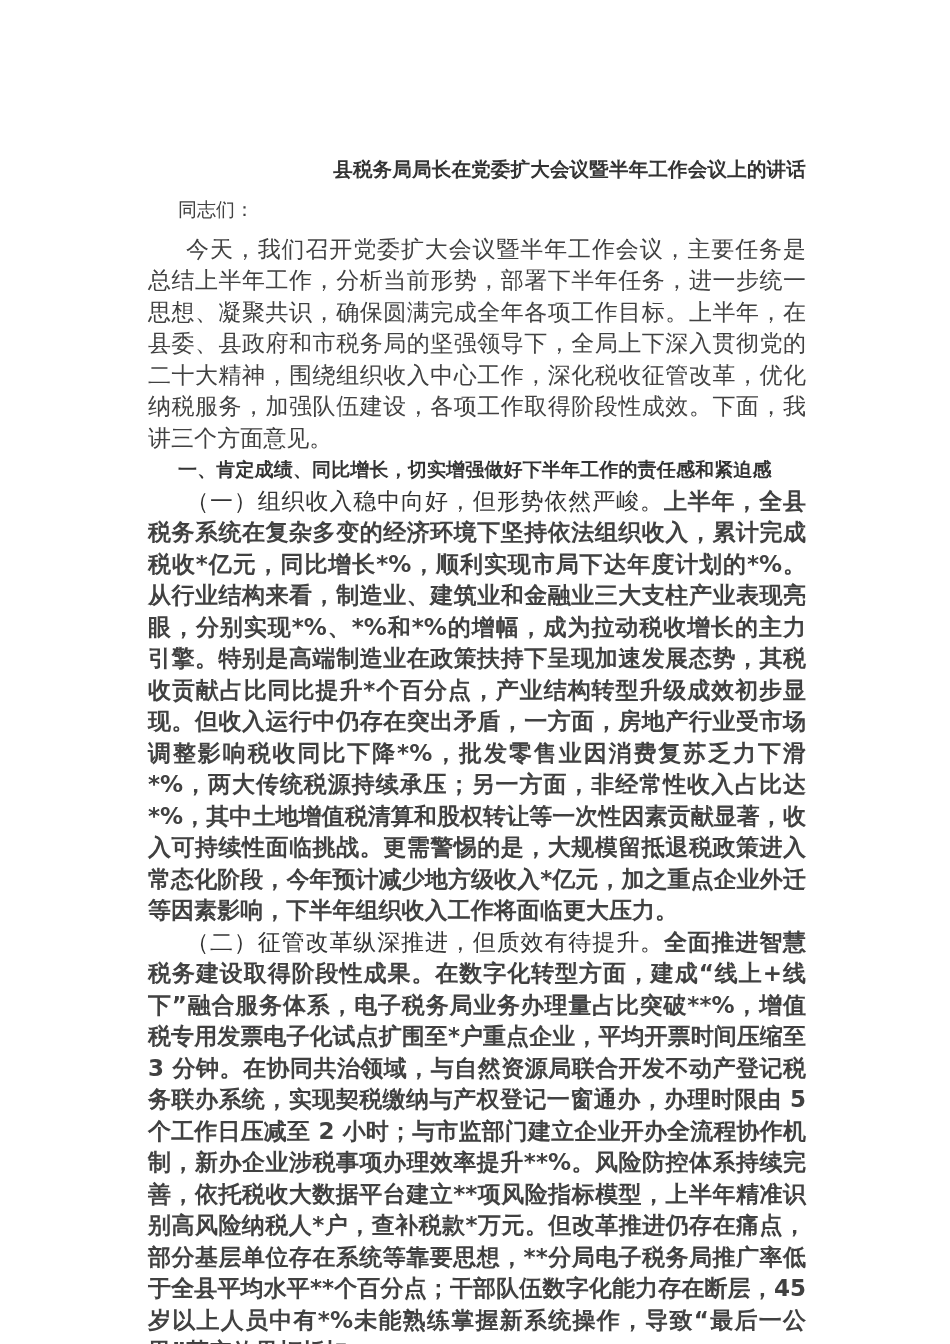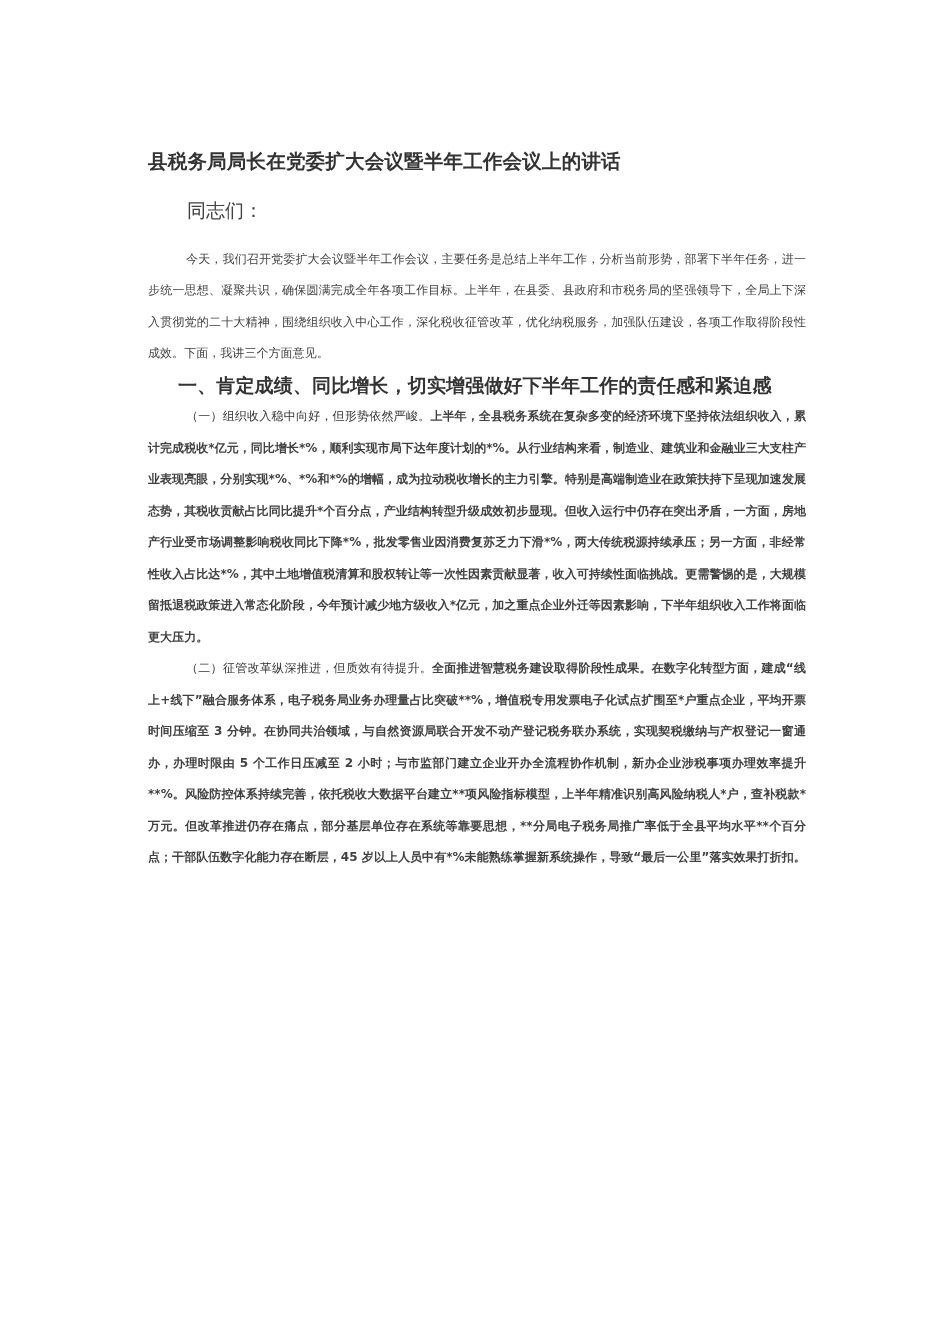--- a/index.html
+++ b/index.html
@@ -31,36 +31,36 @@
     left: 148px;
     top: 142px;
     width: 658px;
   }
 
   .doc-title {
     font-size: 19.5px;
     font-weight: bold;
     line-height: 32px;
     color: #333333;
-    text-align: left;
+    text-align: right;
     letter-spacing: 0.2px;
-    margin: 4px 0 8px 0;
+    margin: 12px 0 8px 0;
     white-space: nowrap;
   }
 
   .salutation {
     font-size: 19px;
     line-height: 31.5px;
     color: #414141;
-    margin: 17px;
+    margin: 8px;
     padding-left: 22px;
   }
 
   p.body-par {
-    font-size: 12px;
+    font-size: 23px;
     line-height: 31.5px;
     color: #414141;
     margin: 0;
     text-align: justify;
     text-justify: inter-ideograph;
     text-indent: 38px;
     letter-spacing: 0.05px;
   }
 
   p.heading-par {

